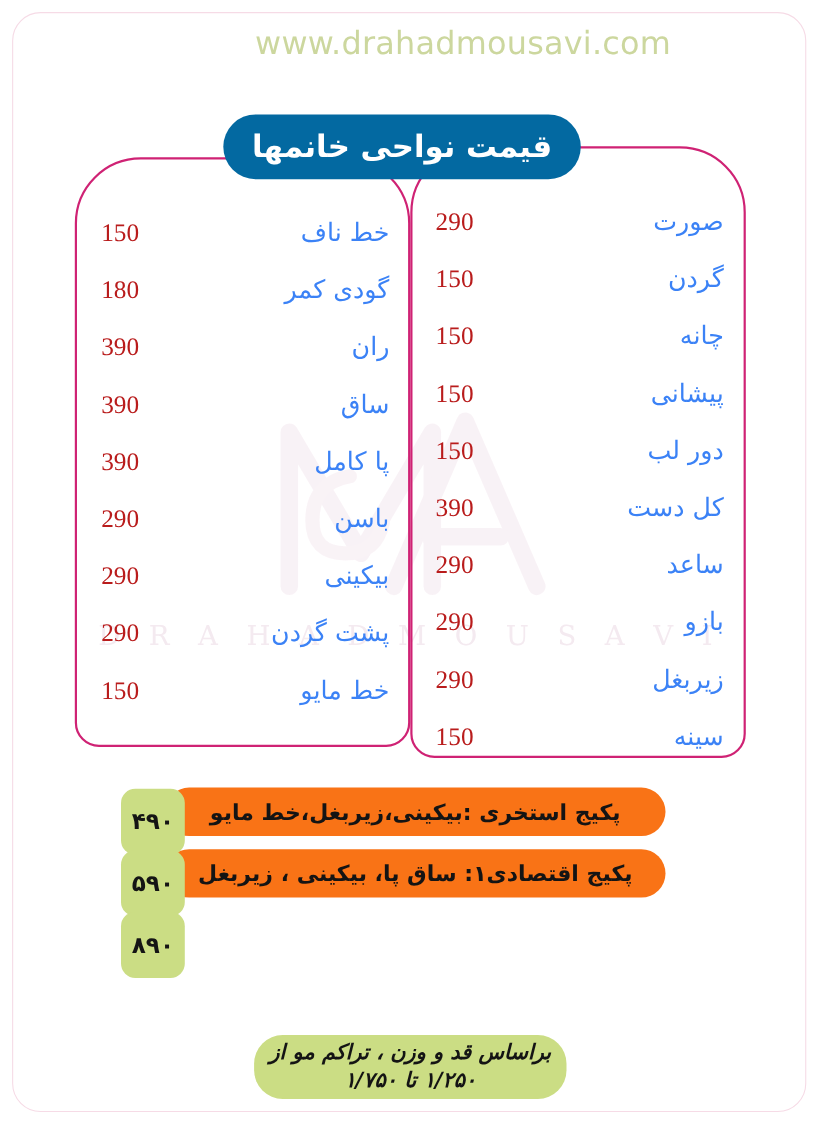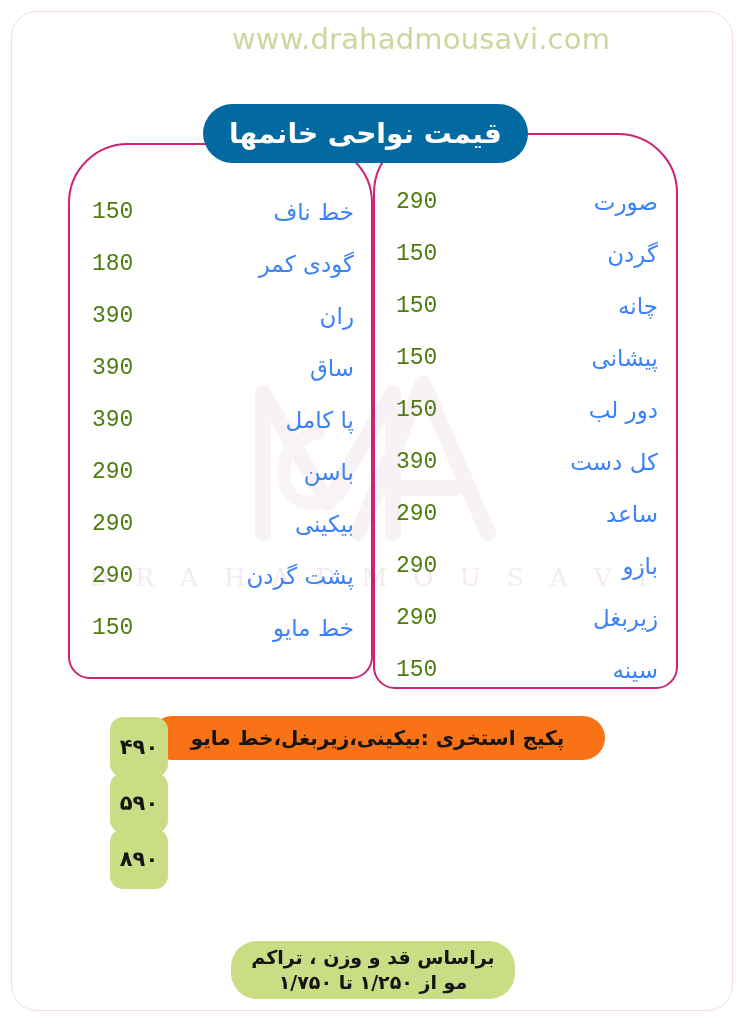--- a/index.html
+++ b/index.html
@@ -141,25 +141,25 @@
   }
   .row-label {
     font-size: 23px;
     color: #3b82f6;
     text-align: right;
     padding-right: 6px;
     white-space: nowrap;
   }
   .row-price {
     font-size: 23px;
-    color: #4d7c0f;
+    color: #b91c1c;
     direction: ltr;
     text-align: right;
     padding-left: 10px;
-    font-family: Liberation Mono, monospace;
+    font-family: Liberation Serif, serif;
   }
 
   
   #packages {
     position: absolute;
     left: 0;
     top: 712px;
     width: 746px;
     z-index: 6;
   }
@@ -219,20 +219,21 @@
     height: 58px;
     background: #cbdd84;
     border-radius: 26px;
     display: flex;
     align-items: center;
     justify-content: center;
     text-align: center;
     z-index: 7;
     padding: 0 12px;
     box-sizing: border-box;
+    font-style: italic;
   }
   #footnote .fn-text {
     font-size: 19px;
     font-weight: bold;
     color: #141414;
     line-height: 1.3;
   }
 </style>
 </head>
 <body>
@@ -343,20 +344,23 @@
 <div id="packages">
 
   <div class="package-row" id="pkg-row-0">
     <div class="package-pill">
       <span class="pkg-text">پکیج استخری :بیکینی،زیربغل،خط مایو</span>
     </div>
     <div class="package-badge">۴۹۰</div>
   </div>
 
   <div class="package-row" id="pkg-row-1">
+    <div class="package-pill">
+      <span class="pkg-text">پکیج اقتصادی۱: ساق پا، بیکینی ، زیربغل</span>
+    </div>
     <div class="package-badge">۵۹۰</div>
   </div>
 
   <div class="package-row" id="pkg-row-2">
     <div class="package-badge">۸۹۰</div>
   </div>
 
 
 </div>
 

